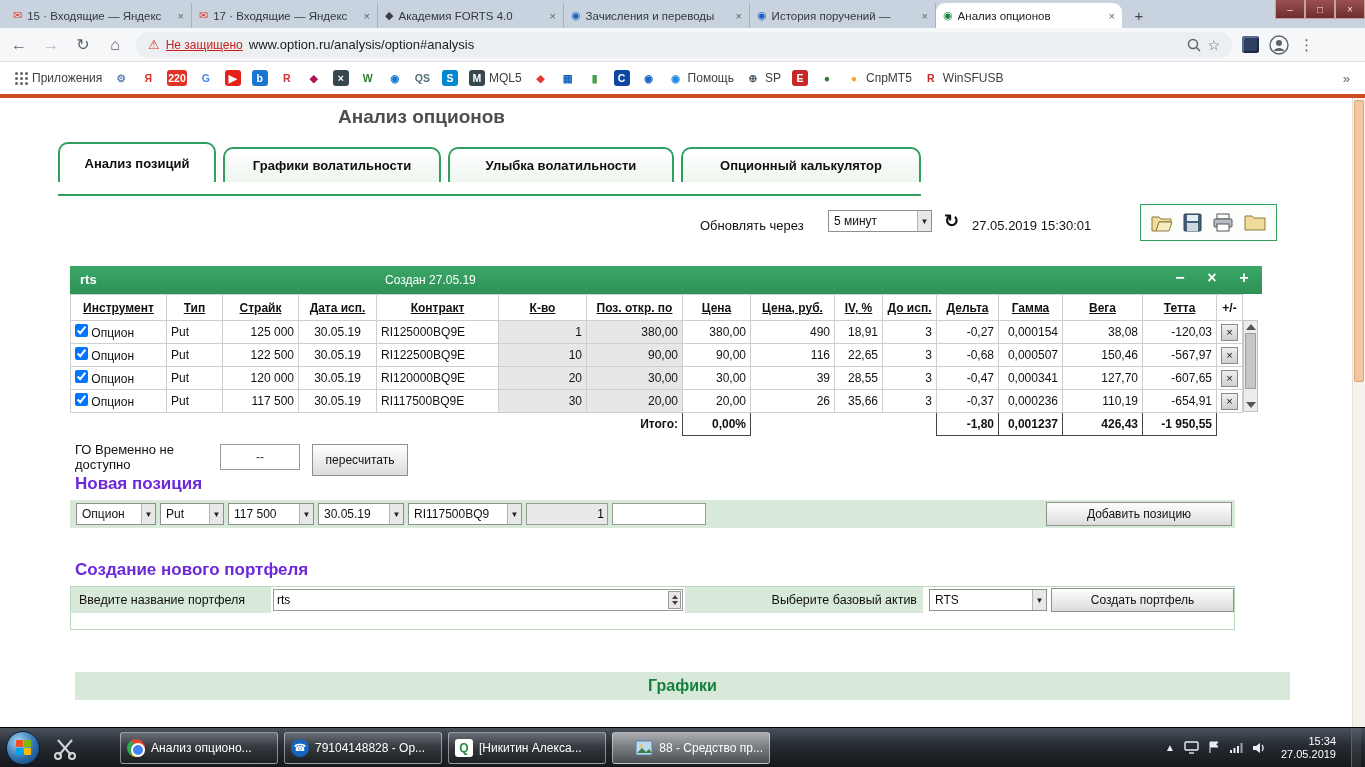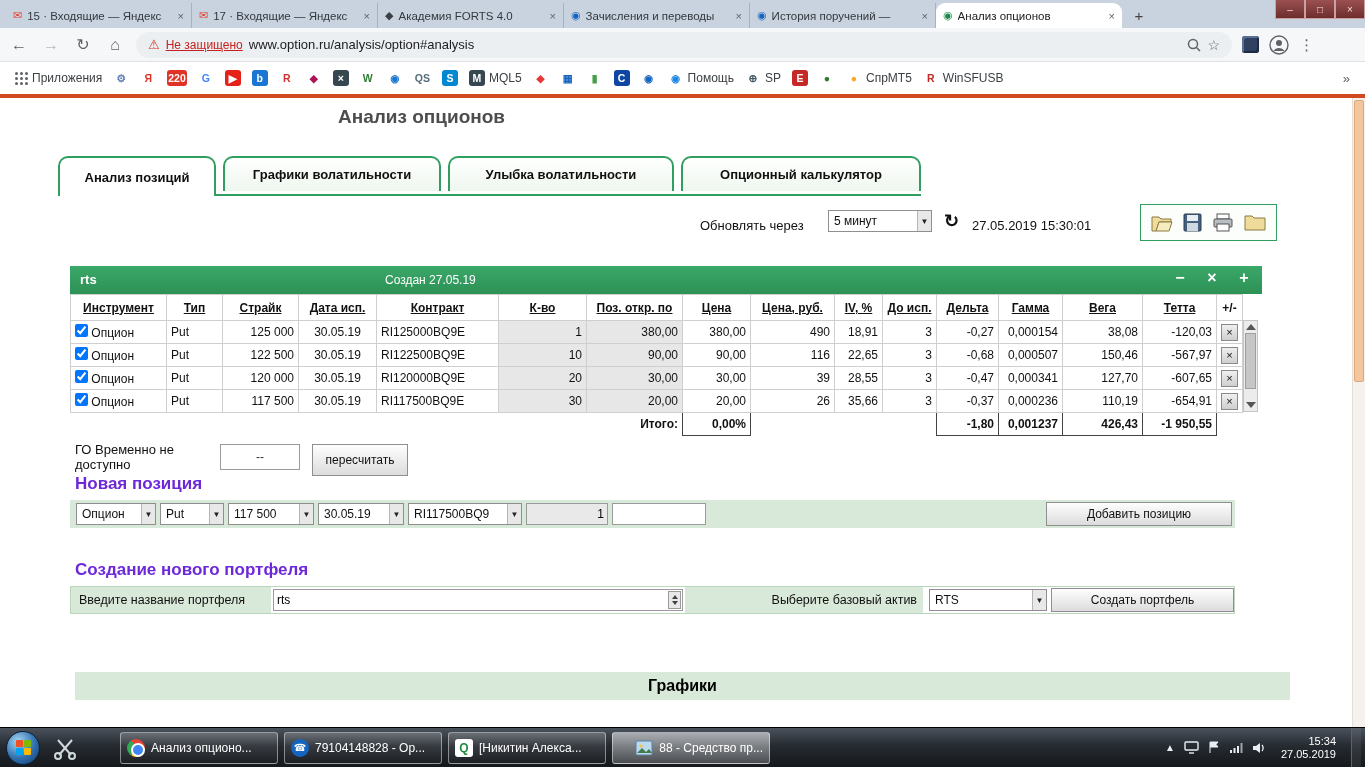--- a/index.html
+++ b/index.html
@@ -42,21 +42,21 @@
 
   .redline{position:absolute;left:0;top:94px;width:100%;height:4px;background:#cf4a20;}
 
   
   .viewport{position:absolute;left:0;top:98px;width:1352px;height:629px;background:#fff;font-size:12px;color:#111;}
   .vscroll{position:absolute;right:0;top:98px;width:13px;height:629px;background:#f5f2ee;border-left:1px solid #e3ded7;}
   .vthumb{position:absolute;left:1px;top:2px;width:10px;height:282px;background:#f2c69e;border:1px solid #dfa877;border-radius:2px;}
 
   .ptitle{position:absolute;left:338px;top:8px;font-size:19px;font-weight:bold;color:#4d4d4d;}
 
-  .ptabs{position:absolute;left:58px;top:58px;height:40px;display:flex;gap:7px;align-items:flex-start;border-bottom:2px solid #2f9e5f;padding-bottom:0;}
+  .ptabs{position:absolute;left:58px;top:58px;height:40px;display:flex;gap:7px;align-items:flex-end;border-bottom:2px solid #2f9e5f;padding-bottom:12px;}
   .ptab{height:35px;border:2px solid #2f9e5f;border-bottom:none;border-radius:10px 10px 0 0;background:linear-gradient(#ffffff,#eef6ee);font-weight:bold;font-size:13px;color:#101010;display:flex;align-items:center;justify-content:center;}
   .ptab.active{height:40px;background:#fff;position:relative;}
   .ptab.active::after{content:"";position:absolute;left:0;right:0;bottom:-2px;height:2px;background:#fff;}
 
   .upd-label{position:absolute;left:700px;top:120px;font-size:13px;}
   .sel{border:1px solid #8f8f8f;background:#fff;font-size:12px;display:flex;align-items:center;padding:0 0 0 5px;position:absolute;height:22px;}
   .sel .sv{flex:1;overflow:hidden;white-space:nowrap;}
   .sel .arr{flex:0 0 14px;text-align:center;font-size:8px;color:#222;border-left:1px solid #b5b5b5;background:#e8e8e8;height:100%;display:flex;align-items:center;justify-content:center;}
   .upd-refresh{position:absolute;left:944px;top:112px;font-size:18px;font-weight:bold;color:#111;}
   .upd-dt{position:absolute;left:972px;top:120px;font-size:13px;}
@@ -86,28 +86,28 @@
 
   .gotext{position:absolute;left:75px;top:344px;width:145px;font-size:13px;line-height:15px;}
   .goval{position:absolute;left:220px;top:346px;width:80px;height:26px;border:1px solid #9a9a9a;background:#fff;text-align:center;line-height:24px;font-size:12px;color:#333;}
   .btn{background:linear-gradient(#fefefe,#dcdcdc);border:1px solid #8f8f8f;font-size:12px;display:flex;align-items:center;justify-content:center;color:#111;}
   .gobtn{position:absolute;left:312px;top:346px;width:96px;height:32px;}
 
   .sechead{position:absolute;font-size:17px;font-weight:bold;color:#6d28d9;}
   .npstrip{position:absolute;left:70px;top:402px;width:1165px;height:28px;background:#d9e9d9;}
   .tin{border:1px solid #9a9a9a;background:#fff;font-size:12px;padding:0 3px;font-family:"Liberation Sans",sans-serif;}
 
-  .cprow{position:absolute;left:70px;top:488px;width:1165px;height:28px;background:#fff;border:1px solid #bcd6bc;}
+  .cprow{position:absolute;left:70px;top:488px;width:1165px;height:44px;background:#fff;border:1px solid #bcd6bc;}
   .cpl{position:absolute;top:0;height:26px;background:#d9e9d9;font-size:12.5px;line-height:26px;}
   .spinner{position:absolute;width:13px;height:18px;border:1px solid #9a9a9a;background:#e8e8e8;display:flex;flex-direction:column;align-items:center;justify-content:space-evenly;}
   .spinner i{width:0;height:0;border-left:3px solid transparent;border-right:3px solid transparent;}
   .spinner .su{border-bottom:4px solid #444;}
   .spinner .sd{border-top:4px solid #444;}
 
-  .chartsbar{position:absolute;left:75px;top:574px;width:1215px;height:28px;background:#d9e9d9;text-align:center;font-weight:bold;font-size:16px;line-height:28px;color:#000000;}
+  .chartsbar{position:absolute;left:75px;top:574px;width:1215px;height:28px;background:#d9e9d9;text-align:center;font-weight:bold;font-size:16px;line-height:28px;color:#15803d;}
 
   
   .taskbar{position:absolute;left:0;top:727px;width:100%;height:40px;background:linear-gradient(#4a525c,#262b31 45%,#15181c);border-top:1px solid #000;display:flex;align-items:center;}
   .orb{width:34px;height:34px;border-radius:50%;margin:0 6px;background:radial-gradient(circle at 35% 30%,#a6d6f2,#2f6fae 55%,#123a66);border:1px solid #0a2038;display:flex;align-items:center;justify-content:center;flex:0 0 auto;}
   .winflag{width:15px;height:15px;display:grid;grid-template-columns:1fr 1fr;grid-template-rows:1fr 1fr;gap:1px;}
   .winflag i{border-radius:1px;}
   .app2{width:38px;height:34px;display:flex;align-items:center;justify-content:center;flex:0 0 auto;margin-right:30px;}
   .tbbtn{width:158px;height:32px;margin-left:6px;border:1px solid rgba(255,255,255,.45);border-radius:3px;background:linear-gradient(rgba(255,255,255,.22),rgba(255,255,255,.08) 45%,rgba(255,255,255,.02));display:flex;align-items:center;gap:6px;padding:0 6px;color:#fff;font-size:12px;flex:0 0 auto;}
   .tbbtn.active{background:linear-gradient(rgba(255,255,255,.55),rgba(255,255,255,.22));justify-content:flex-end;}
   .tblabel{overflow:hidden;white-space:nowrap;}

